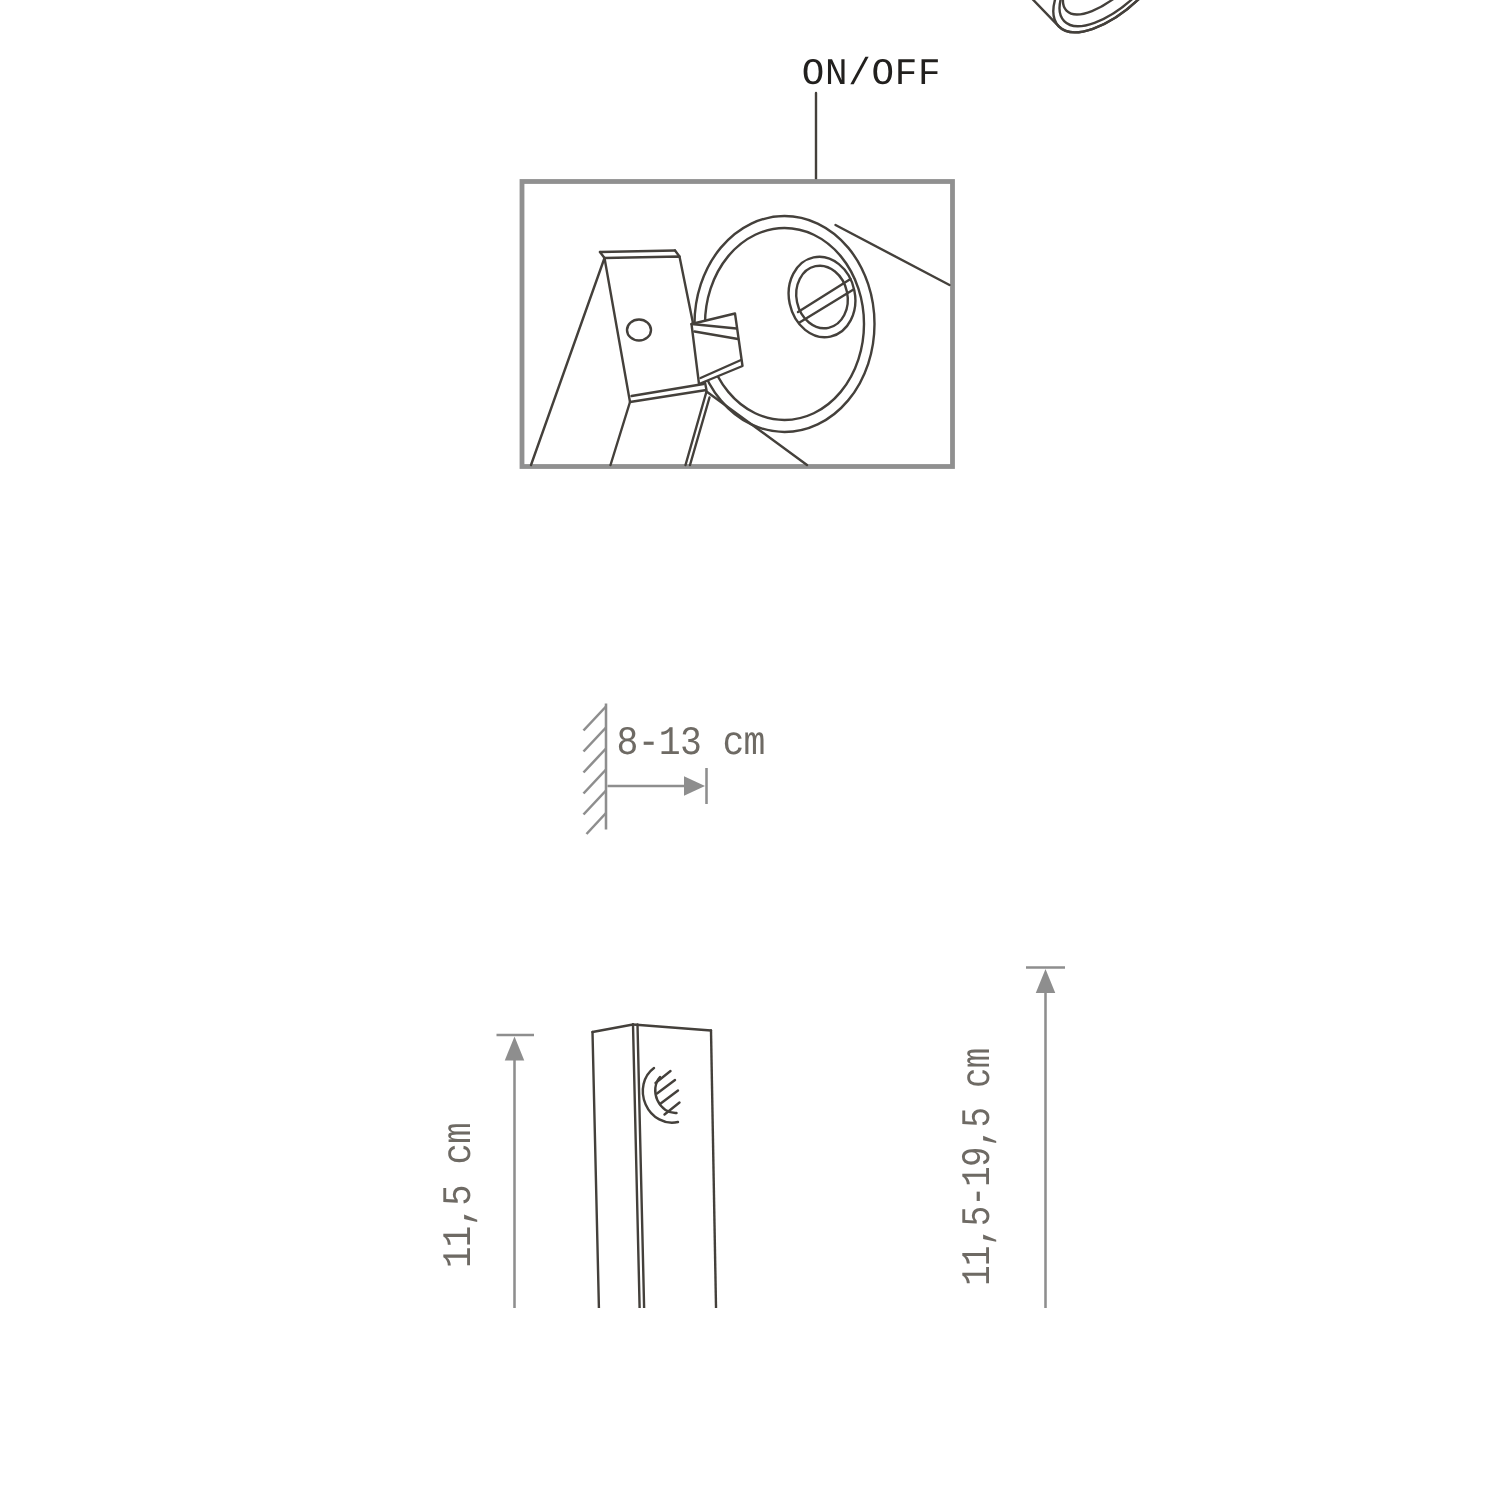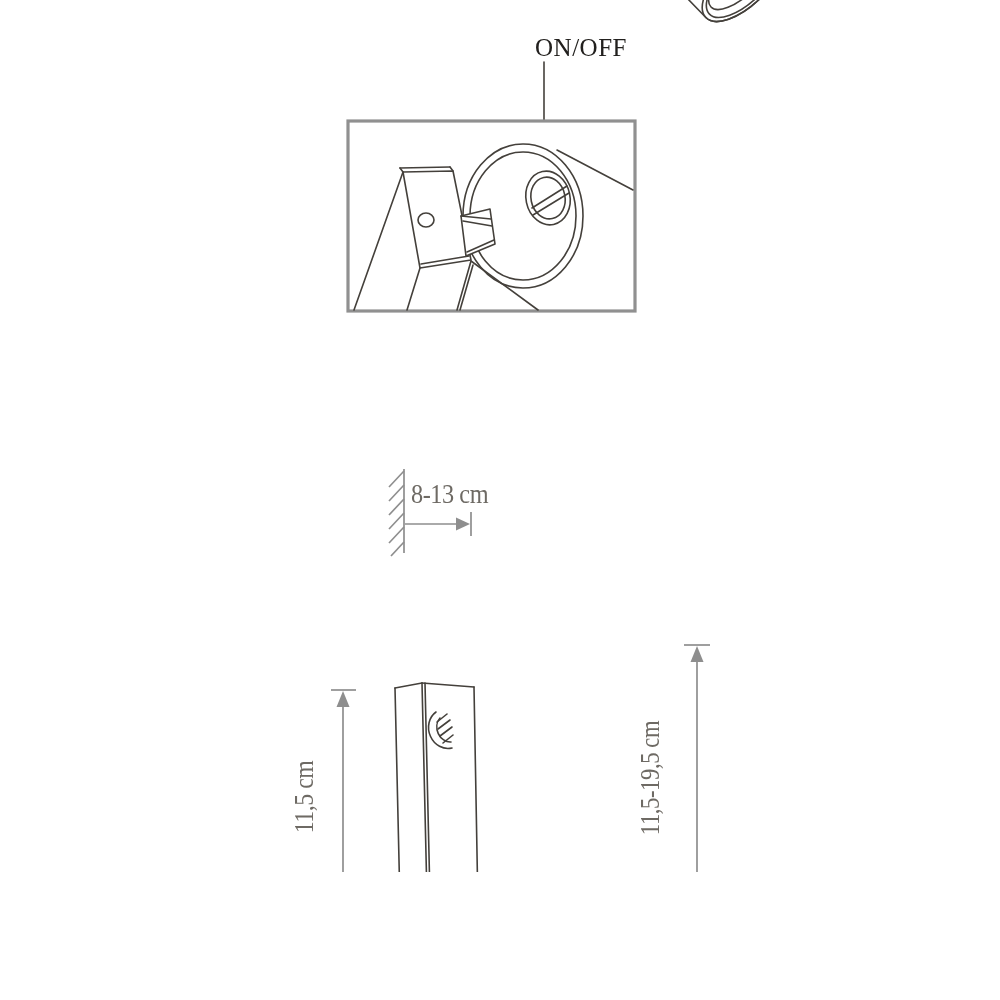--- a/index.html
+++ b/index.html
@@ -1,20 +1,20 @@
 <!DOCTYPE html>
 <html><head>
 <meta charset="utf-8">
 <style>
   html, body { margin: 0; padding: 0; background: #ffffff; }
   .page {
     position: relative;
     width: 1000px; height: 872px;
     background: #ffffff;
-    font-family: Liberation Serif, serif;
+    font-family: Liberation Mono, monospace;
     overflow: hidden;
   }
   svg { display: block; }
   .drawline  { stroke: #44403b; stroke-width: 1.6; fill: none; stroke-linecap: round; stroke-linejoin: round; }
   .drawfill  { stroke: #44403b; stroke-width: 1.6; fill: #ffffff; stroke-linejoin: round; }
   .dimline   { stroke: #8e8e8e; stroke-width: 1.7; fill: none; stroke-linecap: butt; }
   .dimhead   { fill: #8e8e8e; stroke: none; }
   .dimtext   { fill: #6e6a64; font-size: 27px; letter-spacing: -0.5px; }
   .callout   { fill: #22201e; font-size: 25px; font-weight: 500; letter-spacing: 0.5px; }
   .frame     { fill: #ffffff; stroke: #909090; stroke-width: 3.2; }

